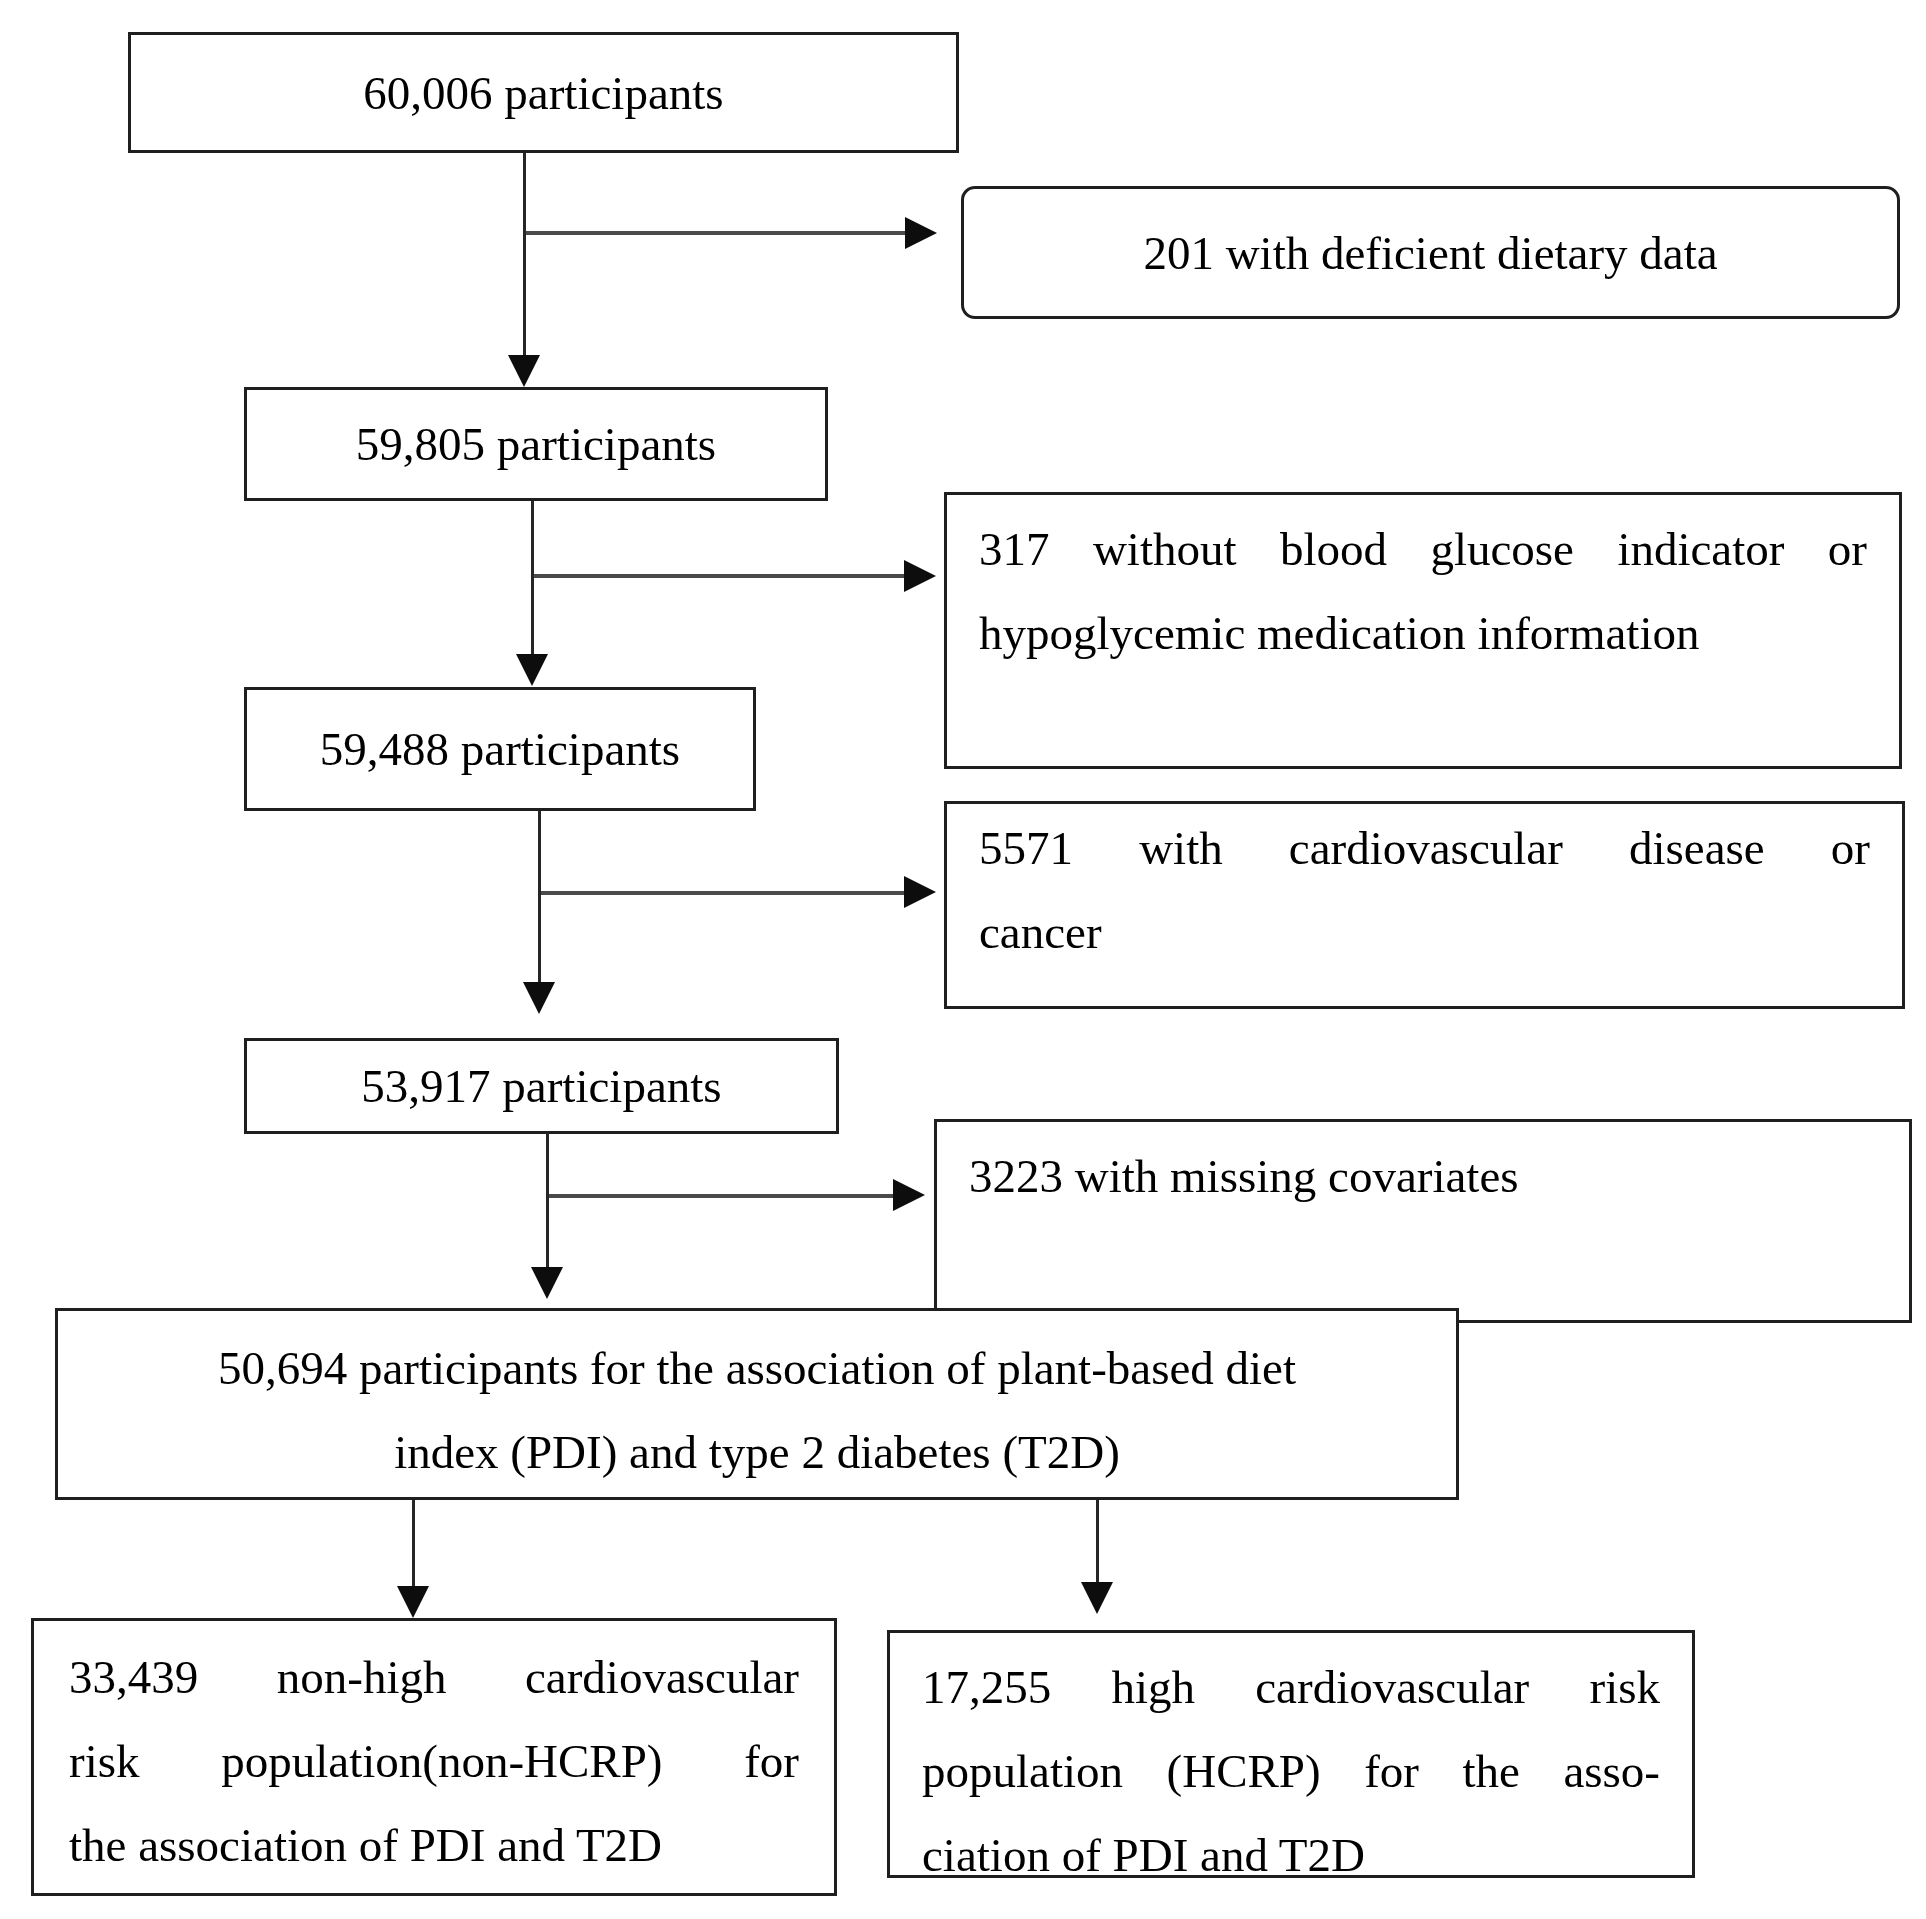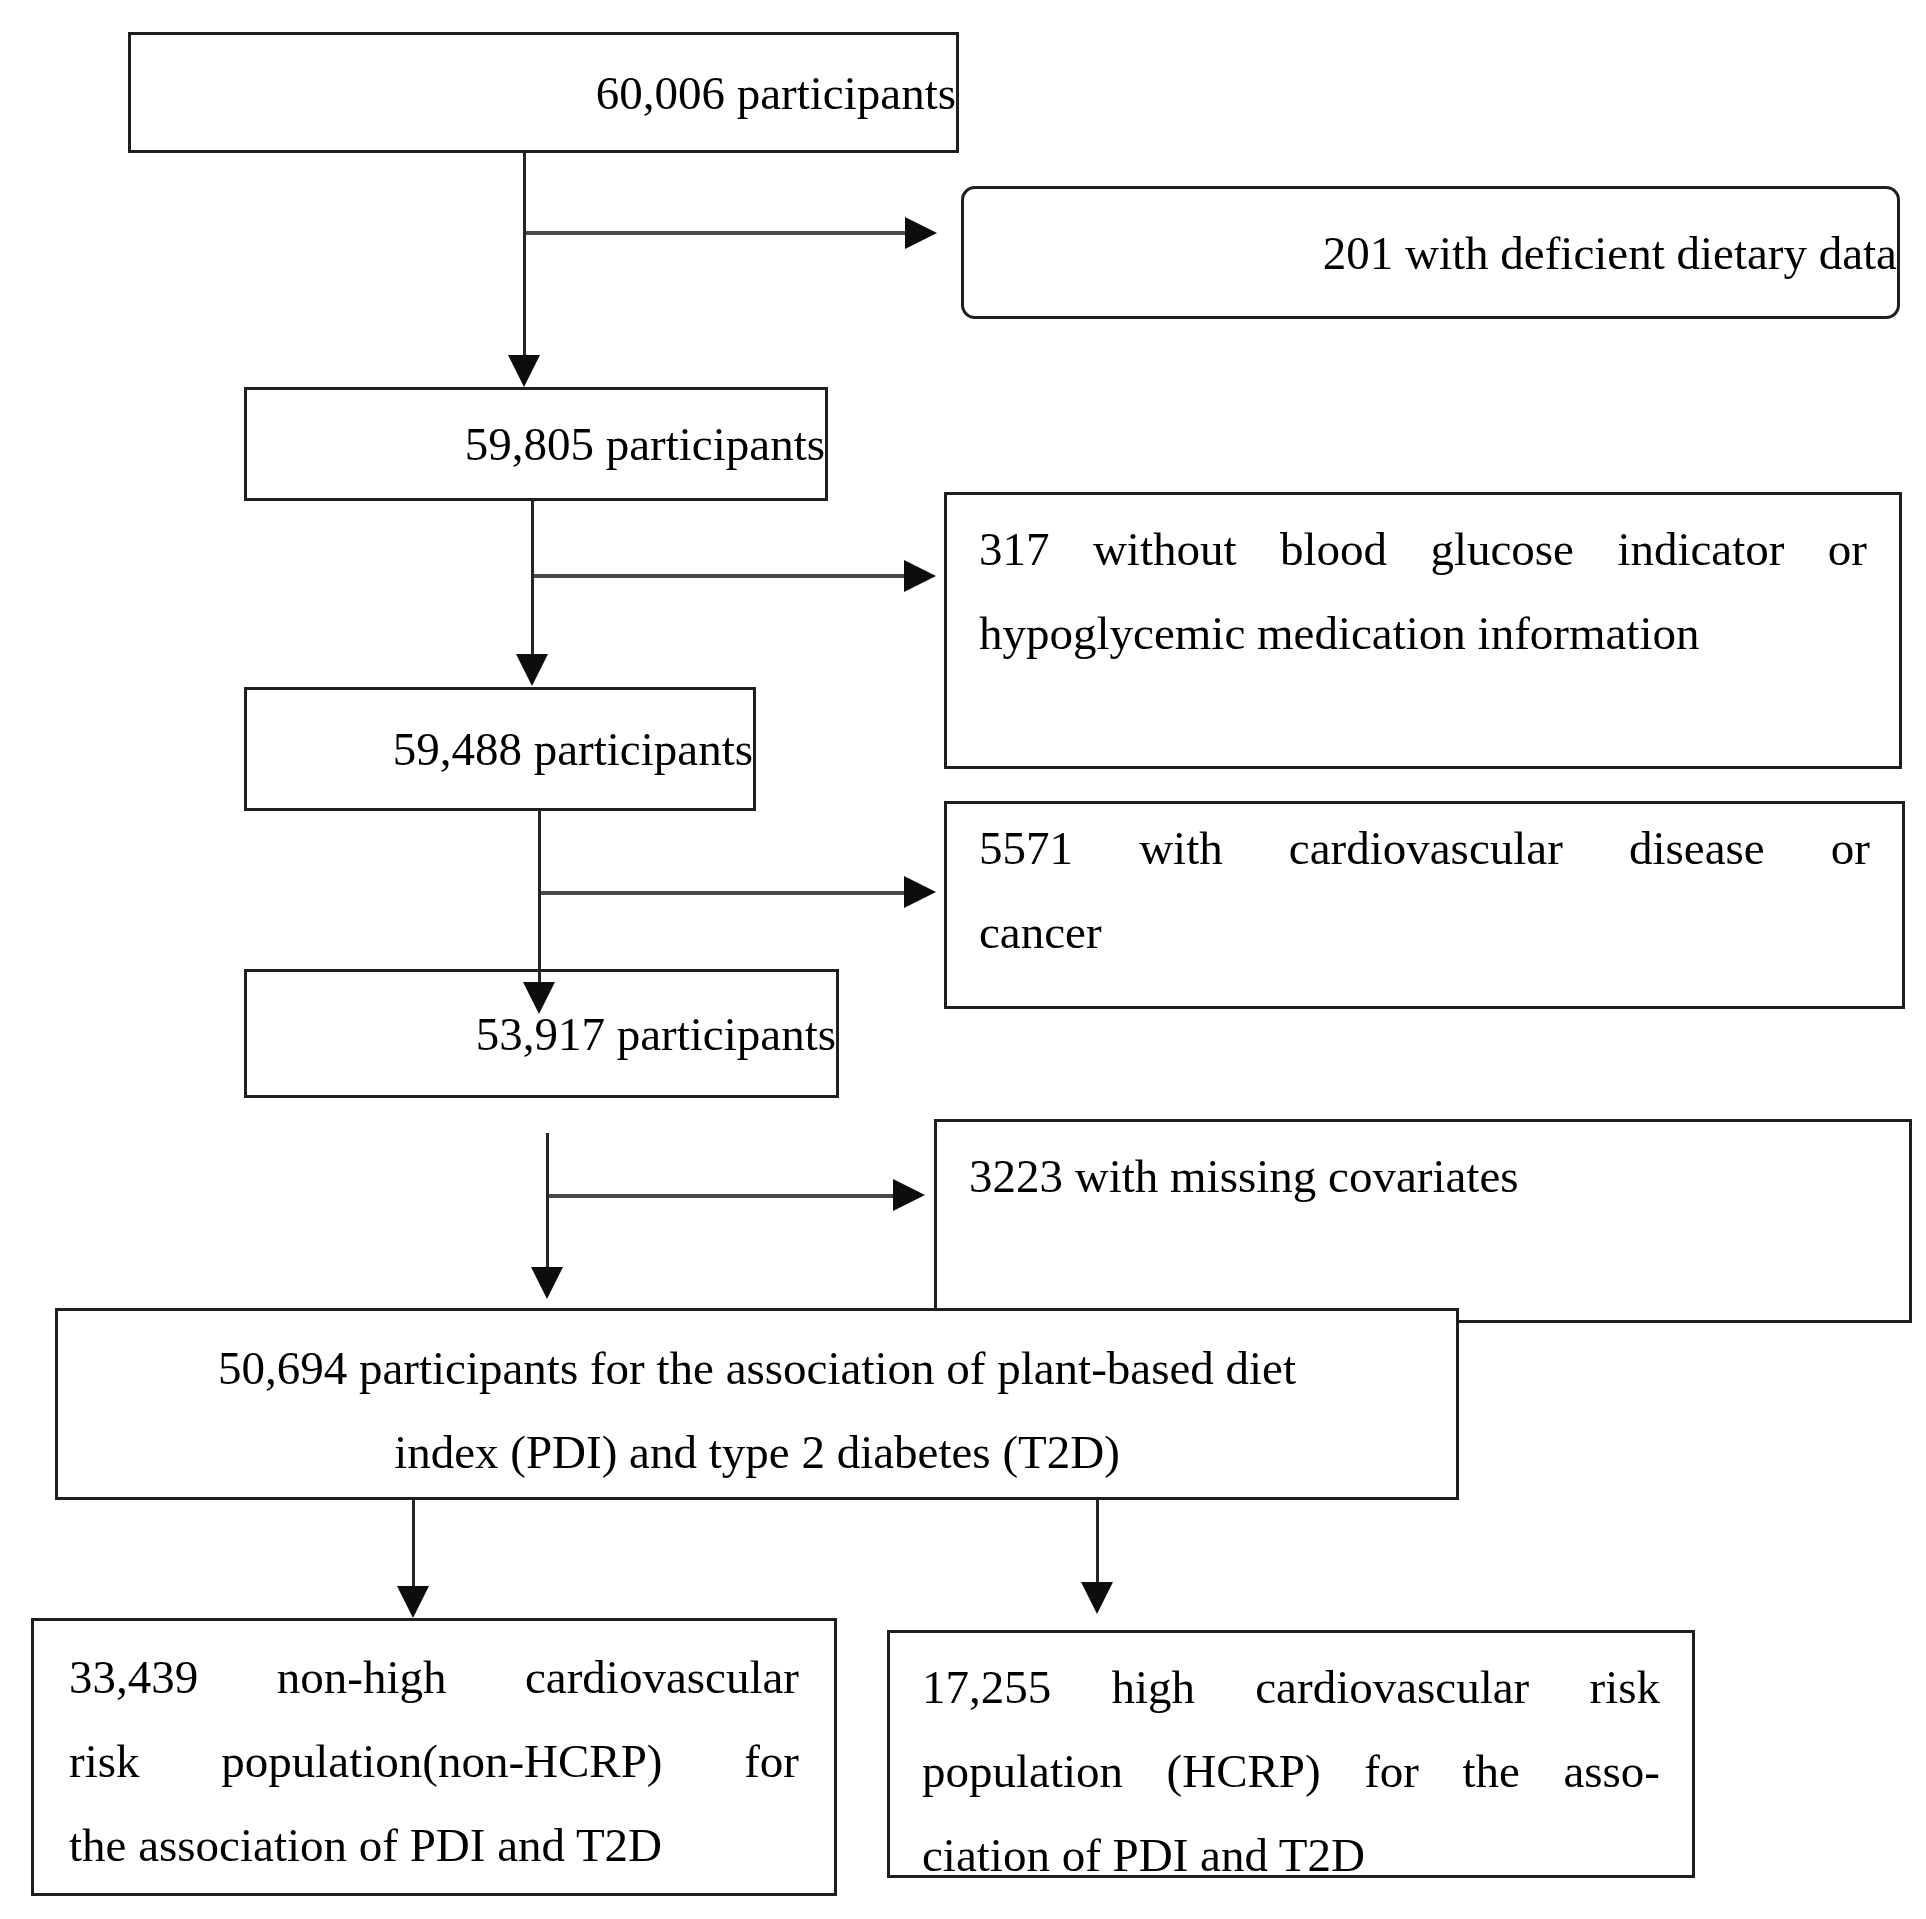--- a/index.html
+++ b/index.html
@@ -12,21 +12,21 @@
     font-size: 47px;
     color: #000000;
     overflow: hidden;
   }
   .box {
     position: absolute;
     box-sizing: border-box;
     border: 3.5px solid #1f1f1f;
     background: #ffffff;
   }
-  .flex-center { display: flex; align-items: center; justify-content: flex-end; }
+  .flex-center { display: flex; align-items: center; justify-content: center; }
   .pad { padding-left: 32px; padding-right: 32px; }
   .line { line-height: 84px; }
   .jl { text-align: justify; text-align-last: justify; text-justify: inter-word; }
   .ll { text-align: left; text-align-last: left; }
   .cl { text-align: center; }
   .vline { position: absolute; width: 2.9px; background: #262626; }
   .hline { position: absolute; height: 3.5px; background: #4a4a4a; }
   .arrow-down {
     position: absolute; width: 0; height: 0;
     border-left: 16.3px solid transparent; border-right: 16.3px solid transparent;
@@ -62,21 +62,21 @@
 
   <div class="box flex-center" style="left:244px; top:687px; width:512px; height:124px;">
     <span>59,488 participants</span>
   </div>
 
   <div class="box pad" style="left:944px; top:801px; width:961px; height:208px; padding-top:2.3px;">
     <div class="line jl">5571 with cardiovascular disease or</div>
     <div class="line ll">cancer</div>
   </div>
 
-  <div class="box flex-center" style="left:244px; top:969px; width:595px; height:129px;">
+  <div class="box flex-center" style="left:244px; top:1038px; width:595px; height:96px;">
     <span>53,917 participants</span>
   </div>
 
   <div class="box pad" style="left:934px; top:1119px; width:978px; height:204px; padding-top:11.7px;">
     <div class="line ll">3223 with missing covariates</div>
   </div>
 
   <div class="box" style="left:55px; top:1308px; width:1404px; height:192px; padding:15px 11.7px 0 11.7px;">
     <div class="line cl">50,694 participants for the association of plant-based diet</div>
     <div class="line cl">index (PDI) and type 2 diabetes (T2D)</div>

